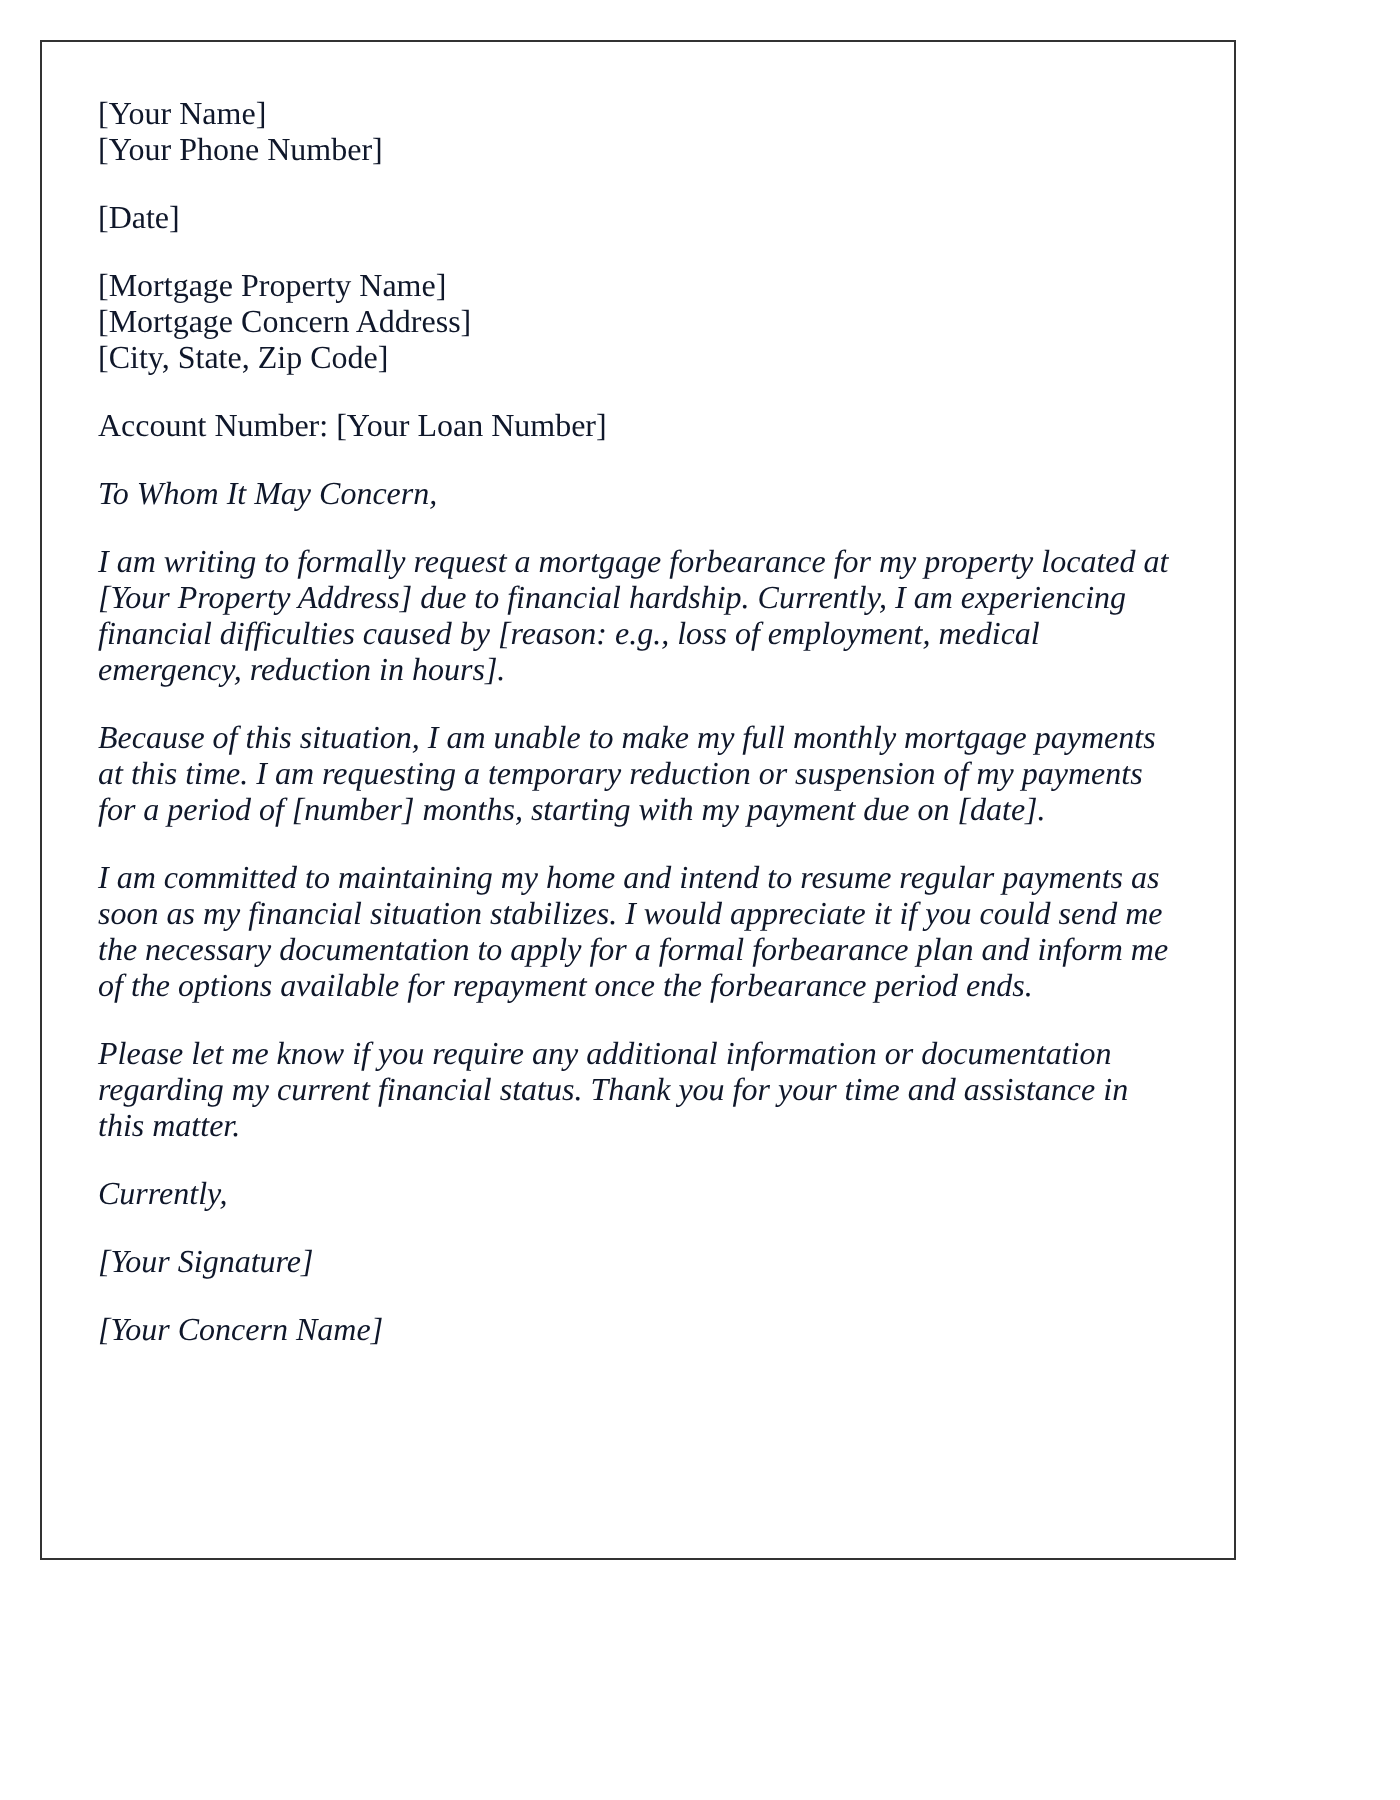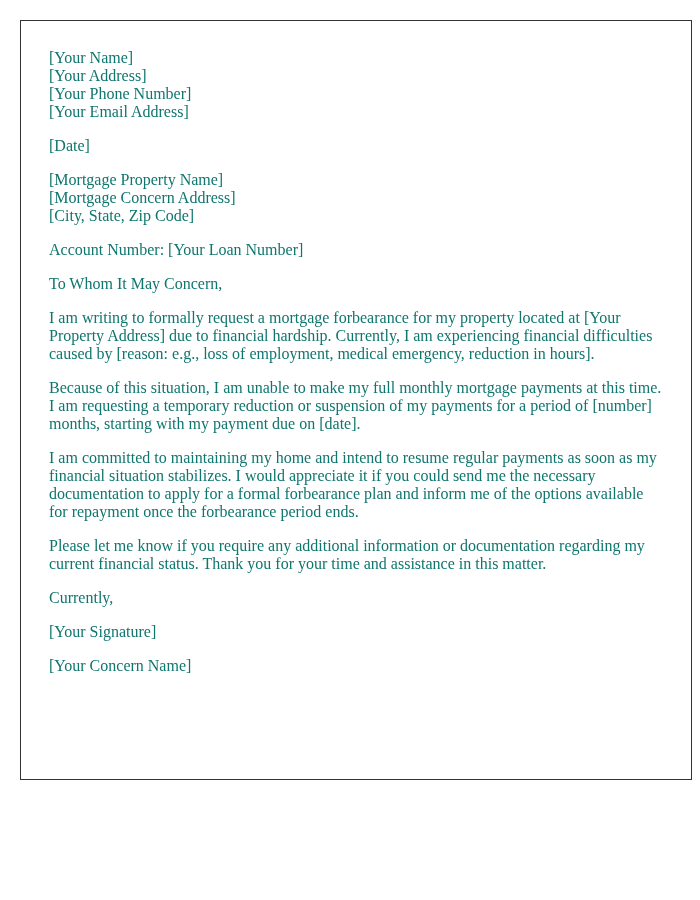--- a/index.html
+++ b/index.html
@@ -1,42 +1,40 @@
 <!DOCTYPE html>
 <html><head>
   <meta charset="utf-8">
   <style>
     html, body { margin: 0; padding: 0; background: #ffffff; }
     body { width: 700px; height: 900px; position: relative; overflow: hidden; }
     .letter {
       position: absolute;
       left: 20px; top: 20px;
-      width: 672px; height: 760px;
+      width: 598px; height: 760px;
       border: 1px solid #333333;
       box-sizing: border-box;
       padding: 28px 28px 0 28px;
       font-family: "Liberation Serif", serif;
       font-size: 16px;
       line-height: 18px;
-      color: #0f766e;
+      color: #0f172a;
     }
     .block { margin: 0 0 16px 0; }
     .line { display: block; white-space: nowrap; }
     .bold { font-weight: bold; }
-    p { margin: 0 0 16px 0; }
+    p { margin: 0 0 16px 0; font-style: italic; }
   </style>
 </head>
 <body>
 
 <div class="letter">
   <div class="block">
     <span class="line">[Your Name]</span>
-    <span class="line">[Your Address]</span>
     <span class="line">[Your Phone Number]</span>
-    <span class="line">[Your Email Address]</span>
   </div>
 
   <div class="block">
     <span class="line">[Date]</span>
   </div>
 
   <div class="block">
     <span class="line">[Mortgage Property Name]</span>
     <span class="line">[Mortgage Concern Address]</span>
     <span class="line">[City, State, Zip Code]</span>

